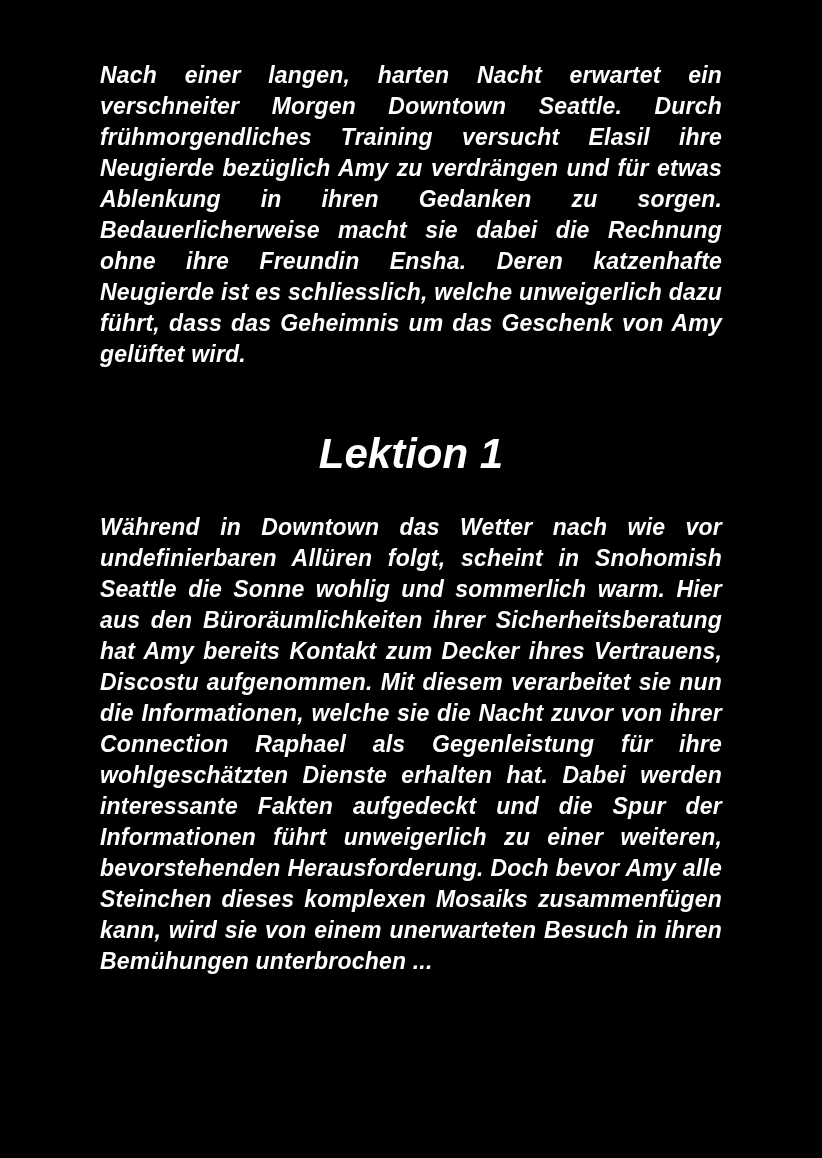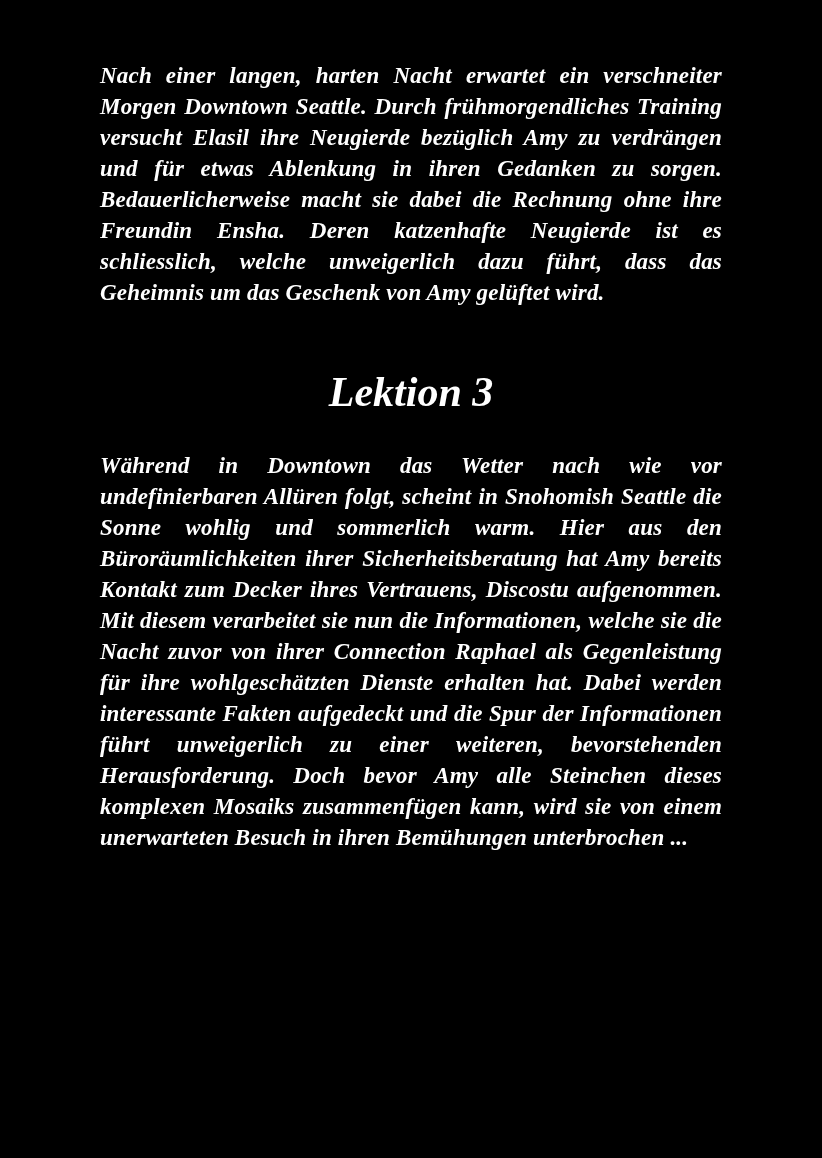--- a/index.html
+++ b/index.html
@@ -7,21 +7,21 @@
     padding: 0;
     background: #000000;
   }
   .page {
     position: relative;
     width: 822px;
     height: 1158px;
     background: #000000;
     color: #ffffff;
     overflow: hidden;
-    font-family: Liberation Serif, serif;
+    font-family: Liberation Sans, sans-serif;
     font-style: italic;
     font-weight: 700;
   }
   .text-block {
     position: absolute;
     top: 60px;
     left: 100px;
     width: 622px;
   }
   .paragraph {
@@ -42,17 +42,17 @@
     margin-bottom: 0;
   }
 </style>
 </head>
 <body>
 
 <div class="page">
   <div class="text-block">
     <p class="paragraph intro">Nach einer langen, harten Nacht erwartet ein verschneiter Morgen Downtown Seattle. Durch frühmorgendliches Training versucht Elasil ihre Neugierde bezüglich Amy zu verdrängen und für etwas Ablenkung in ihren Gedanken zu sorgen. Bedauerlicherweise macht sie dabei die Rechnung ohne ihre Freundin Ensha. Deren katzenhafte Neugierde ist es schliesslich, welche unweigerlich dazu führt, dass das Geheimnis um das Geschenk von Amy gelüftet wird.</p>
 
-    <h1 class="chapter-heading">Lektion 3</h1>
+    <h1 class="chapter-heading">Lektion 1</h1>
 
     <p class="paragraph">Während in Downtown das Wetter nach wie vor undefinierbaren Allüren folgt, scheint in Snohomish Seattle die Sonne wohlig und sommerlich warm. Hier aus den Büroräumlichkeiten ihrer Sicherheitsberatung hat Amy bereits Kontakt zum Decker ihres Vertrauens, Discostu aufgenommen. Mit diesem verarbeitet sie nun die Informationen, welche sie die Nacht zuvor von ihrer Connection Raphael als Gegenleistung für ihre wohlgeschätzten Dienste erhalten hat. Dabei werden interessante Fakten aufgedeckt und die Spur der Informationen führt unweigerlich zu einer weiteren, bevorstehenden Herausforderung. Doch bevor Amy alle Steinchen dieses komplexen Mosaiks zusammenfügen kann, wird sie von einem unerwarteten Besuch in ihren Bemühungen unterbrochen ...</p>
   </div>
 </div>
 
 </body></html>

